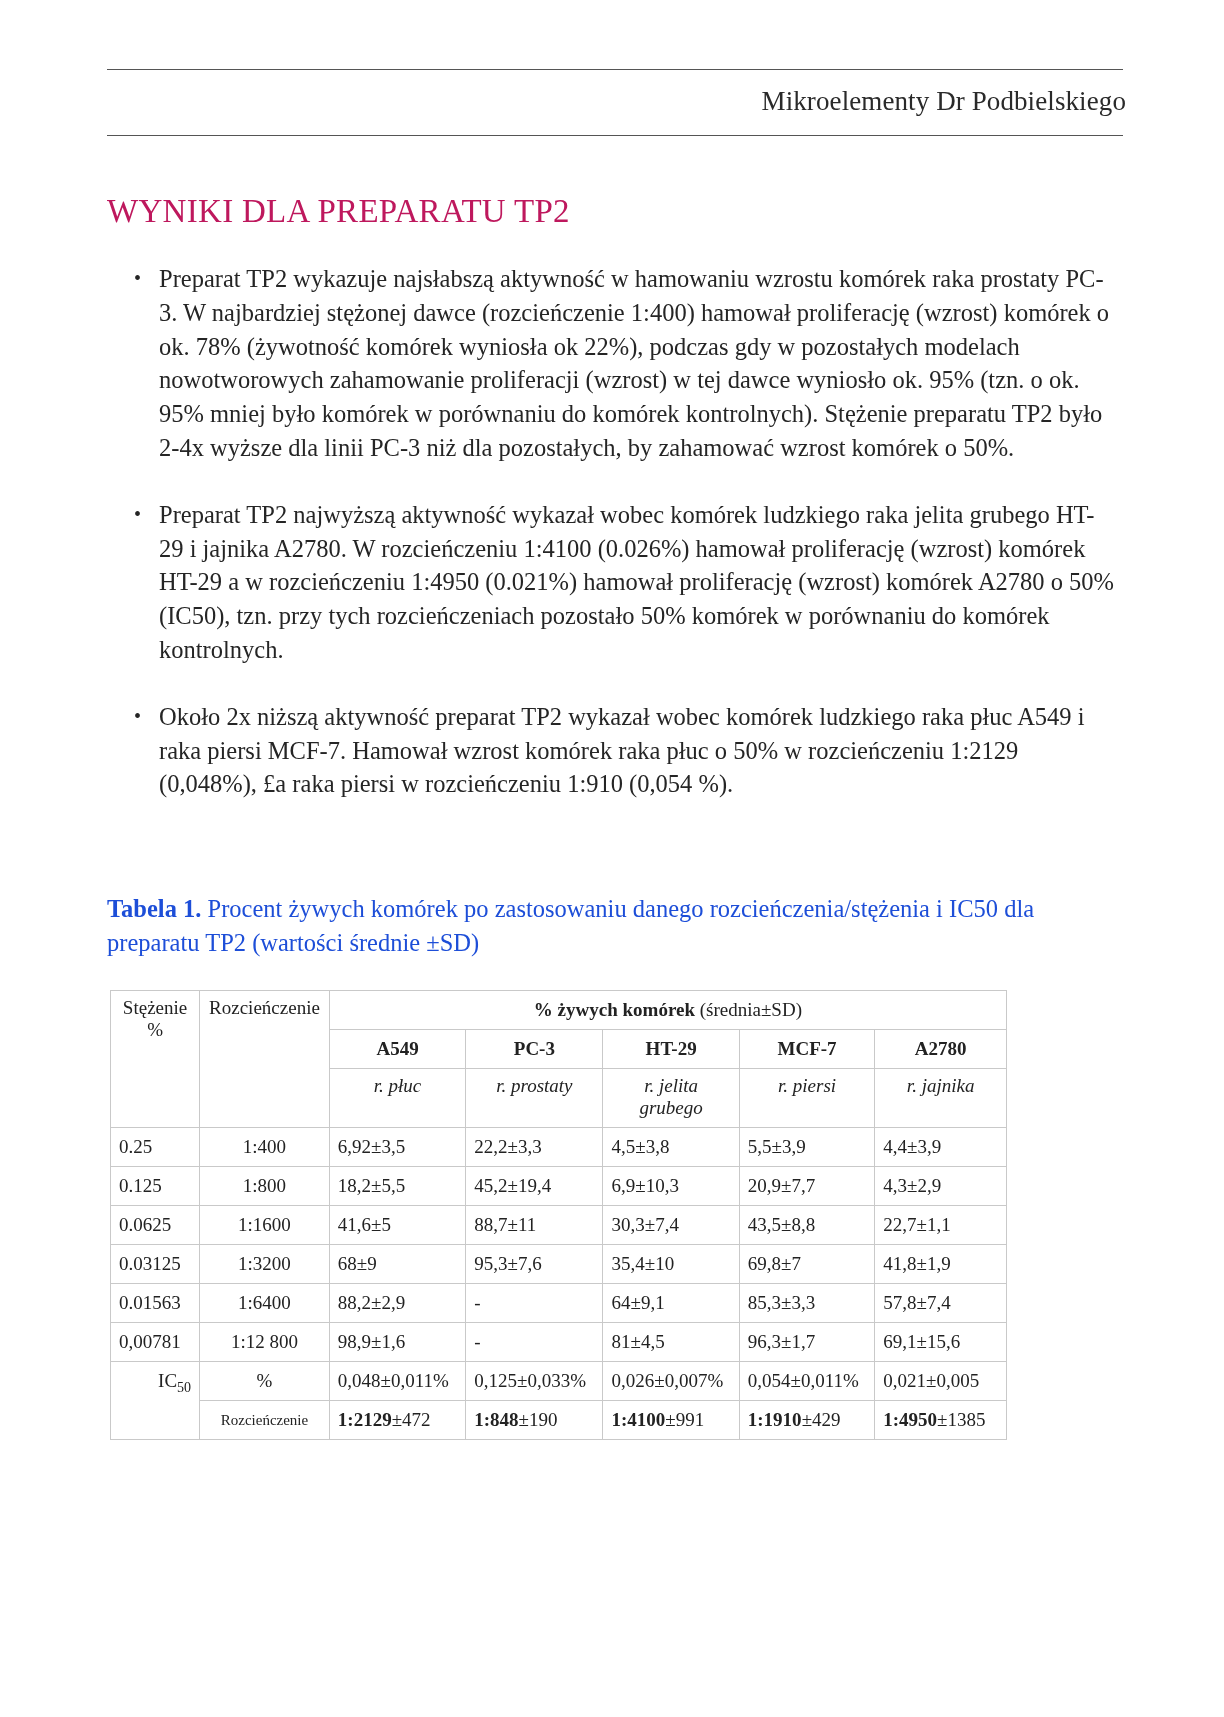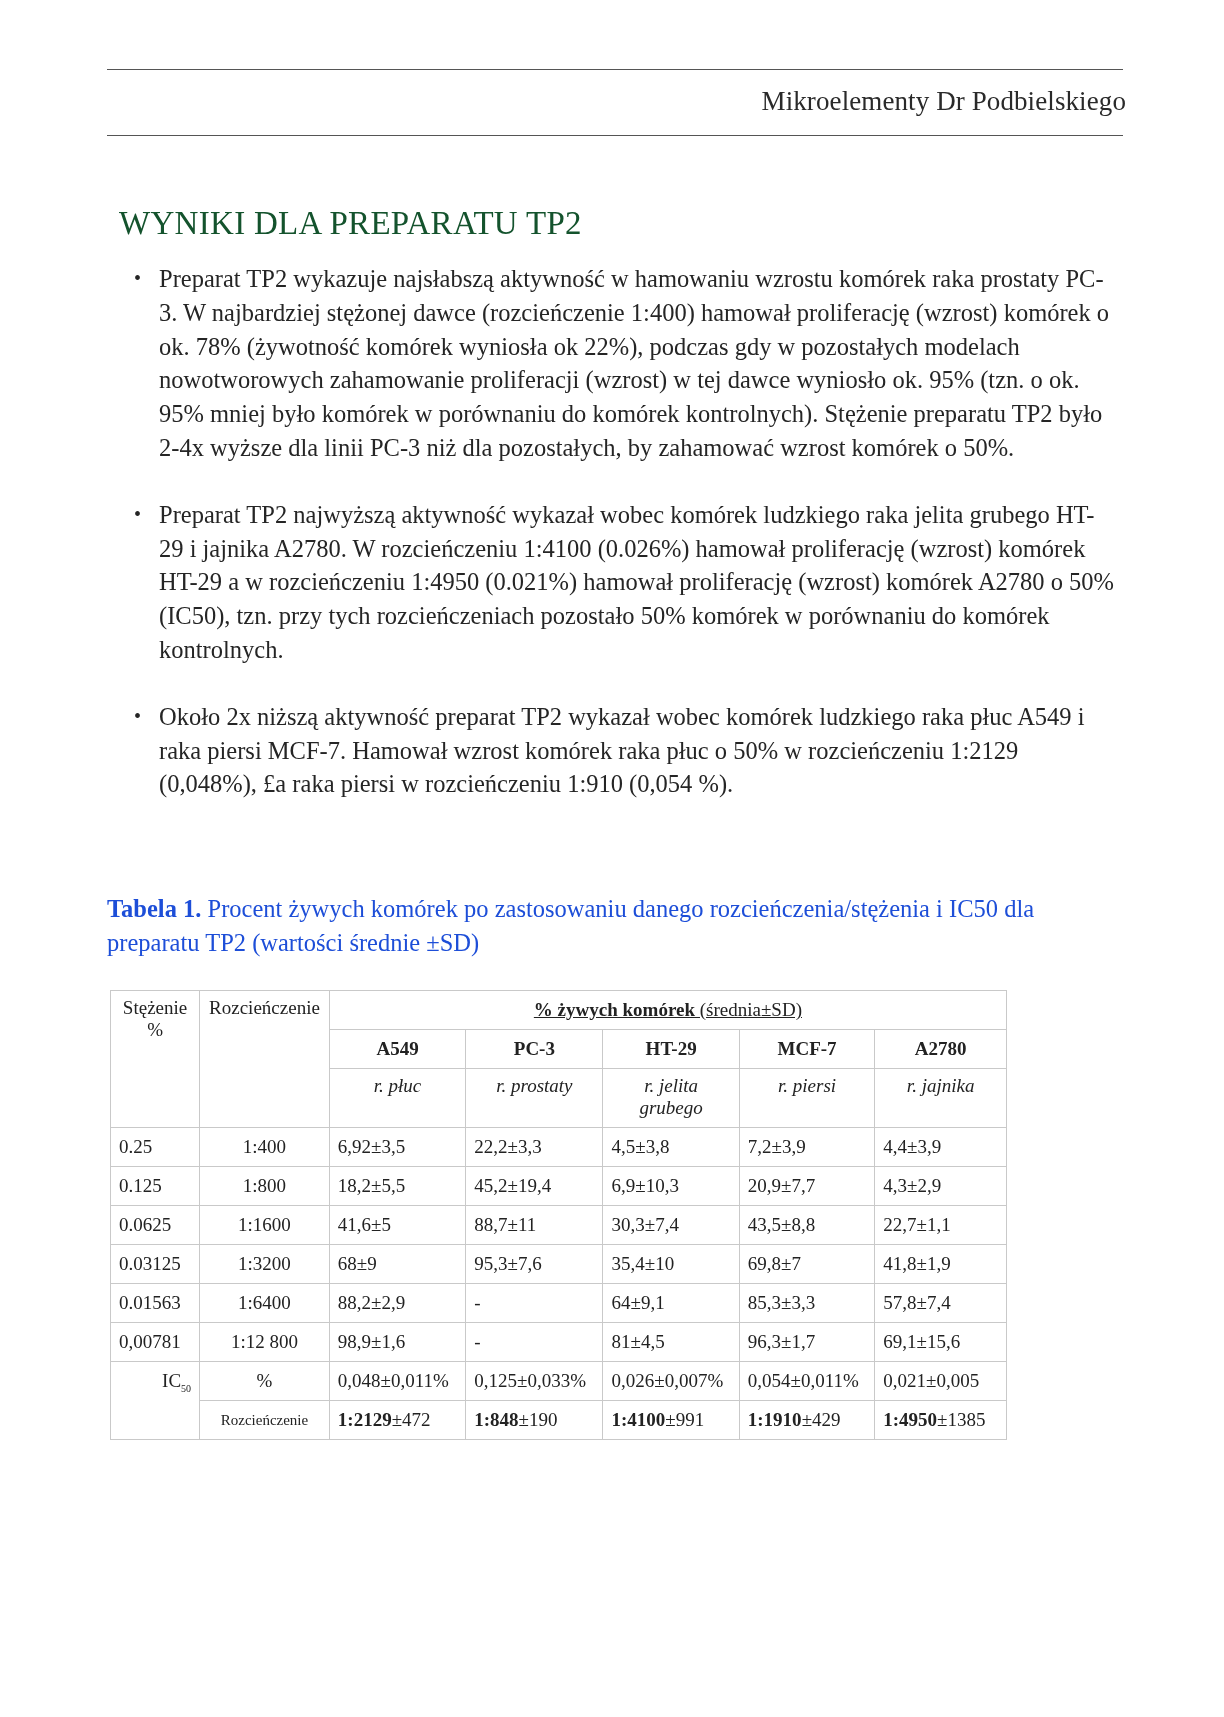--- a/index.html
+++ b/index.html
@@ -1,36 +1,36 @@
 <!DOCTYPE html>
 <html><head>
 <meta charset="utf-8">
 <style>
   html, body { margin: 0; padding: 0; background: #ffffff; }
   body { width: 1224px; height: 1717px; position: relative; overflow: hidden; color: #1e1e1e; }
   .serif { font-family: "Liberation Serif", "DejaVu Serif", serif; }
   .rule { position: absolute; left: 107px; width: 1016px; height: 1px; background: #555; }
   .running-head { position: absolute; right: 98px; top: 86px; font-size: 27px; color: #2a2a2a; letter-spacing: 0.1px; }
-  .title { position: absolute; left: 107px; top: 193px; font-size: 33px; letter-spacing: 0.3px; color: #14532d; margin: 12px; font-weight: normal; }
+  .title { position: absolute; left: 107px; top: 193px; font-size: 33px; letter-spacing: 0.3px; color: #be185d; margin: 0; font-weight: normal; }
   .bullets { position: absolute; left: 107px; top: 262px; width: 1010px; margin: 0; padding: 0; list-style: none; }
   .bullet { position: relative; padding-left: 52px; font-size: 24.5px; line-height: 33.8px; color: #252525; margin-bottom: 33px; }
   .bullet-dot { position: absolute; left: 27px; top: 0; font-size: 20px; }
   .caption { position: absolute; left: 107px; top: 892px; width: 1000px; font-size: 24.5px; line-height: 33.8px; color: #1d4ed8; }
   .caption b { font-weight: bold; }
   table.data { position: absolute; left: 110px; top: 990px; width: 897px; border-collapse: collapse; font-family: "Liberation Serif", serif; font-size: 19px; color: #222; }
   table.data td, table.data th { border: 1.5px solid #c9c9c9; padding: 0 8px; vertical-align: middle; font-weight: normal; }
   .c-head { text-align: center; vertical-align: top !important; padding-top: 6px !important; }
-  .h-group { height: 38px; text-decoration: underline; }
+  .h-group { height: 38px; }
   .h-line { text-align: center; font-weight: bold !important; height: 38px; }
   .h-sub { text-align: center; font-style: italic; vertical-align: top !important; padding-top: 6px !important; height: 52px; line-height: 22px; }
   .row td { height: 38px; }
   .center { text-align: center; }
   .ic50 { text-align: right; font-weight: bold; vertical-align: top !important; padding-top: 8px !important; }
   .small-bold { font-size: 15px; font-weight: bold; text-align: center; }
-  sub { font-size: 10px; }
+  sub { font-size: 14px; }
 </style>
 </head>
 <body class="serif">
 
 <div class="rule" style="top:69px;"></div>
 <div class="running-head">Mikroelementy Dr Podbielskiego</div>
 <div class="rule" style="top:135px;"></div>
 
 <h1 class="title serif">WYNIKI DLA PREPARATU TP2</h1>
 
@@ -83,21 +83,21 @@
     <td class="h-sub">r. piersi</td>
     <td class="h-sub">r. jajnika</td>
   </tr>
 
   <tr class="row">
     <td>0.25</td>
     <td class="center">1:400</td>
     <td>6,92±3,5</td>
     <td>22,2±3,3</td>
     <td>4,5±3,8</td>
-    <td>7,2±3,9</td>
+    <td>5,5±3,9</td>
     <td>4,4±3,9</td>
   </tr>
   <tr class="row">
     <td>0.125</td>
     <td class="center">1:800</td>
     <td>18,2±5,5</td>
     <td>45,2±19,4</td>
     <td>6,9±10,3</td>
     <td>20,9±7,7</td>
     <td>4,3±2,9</td>

